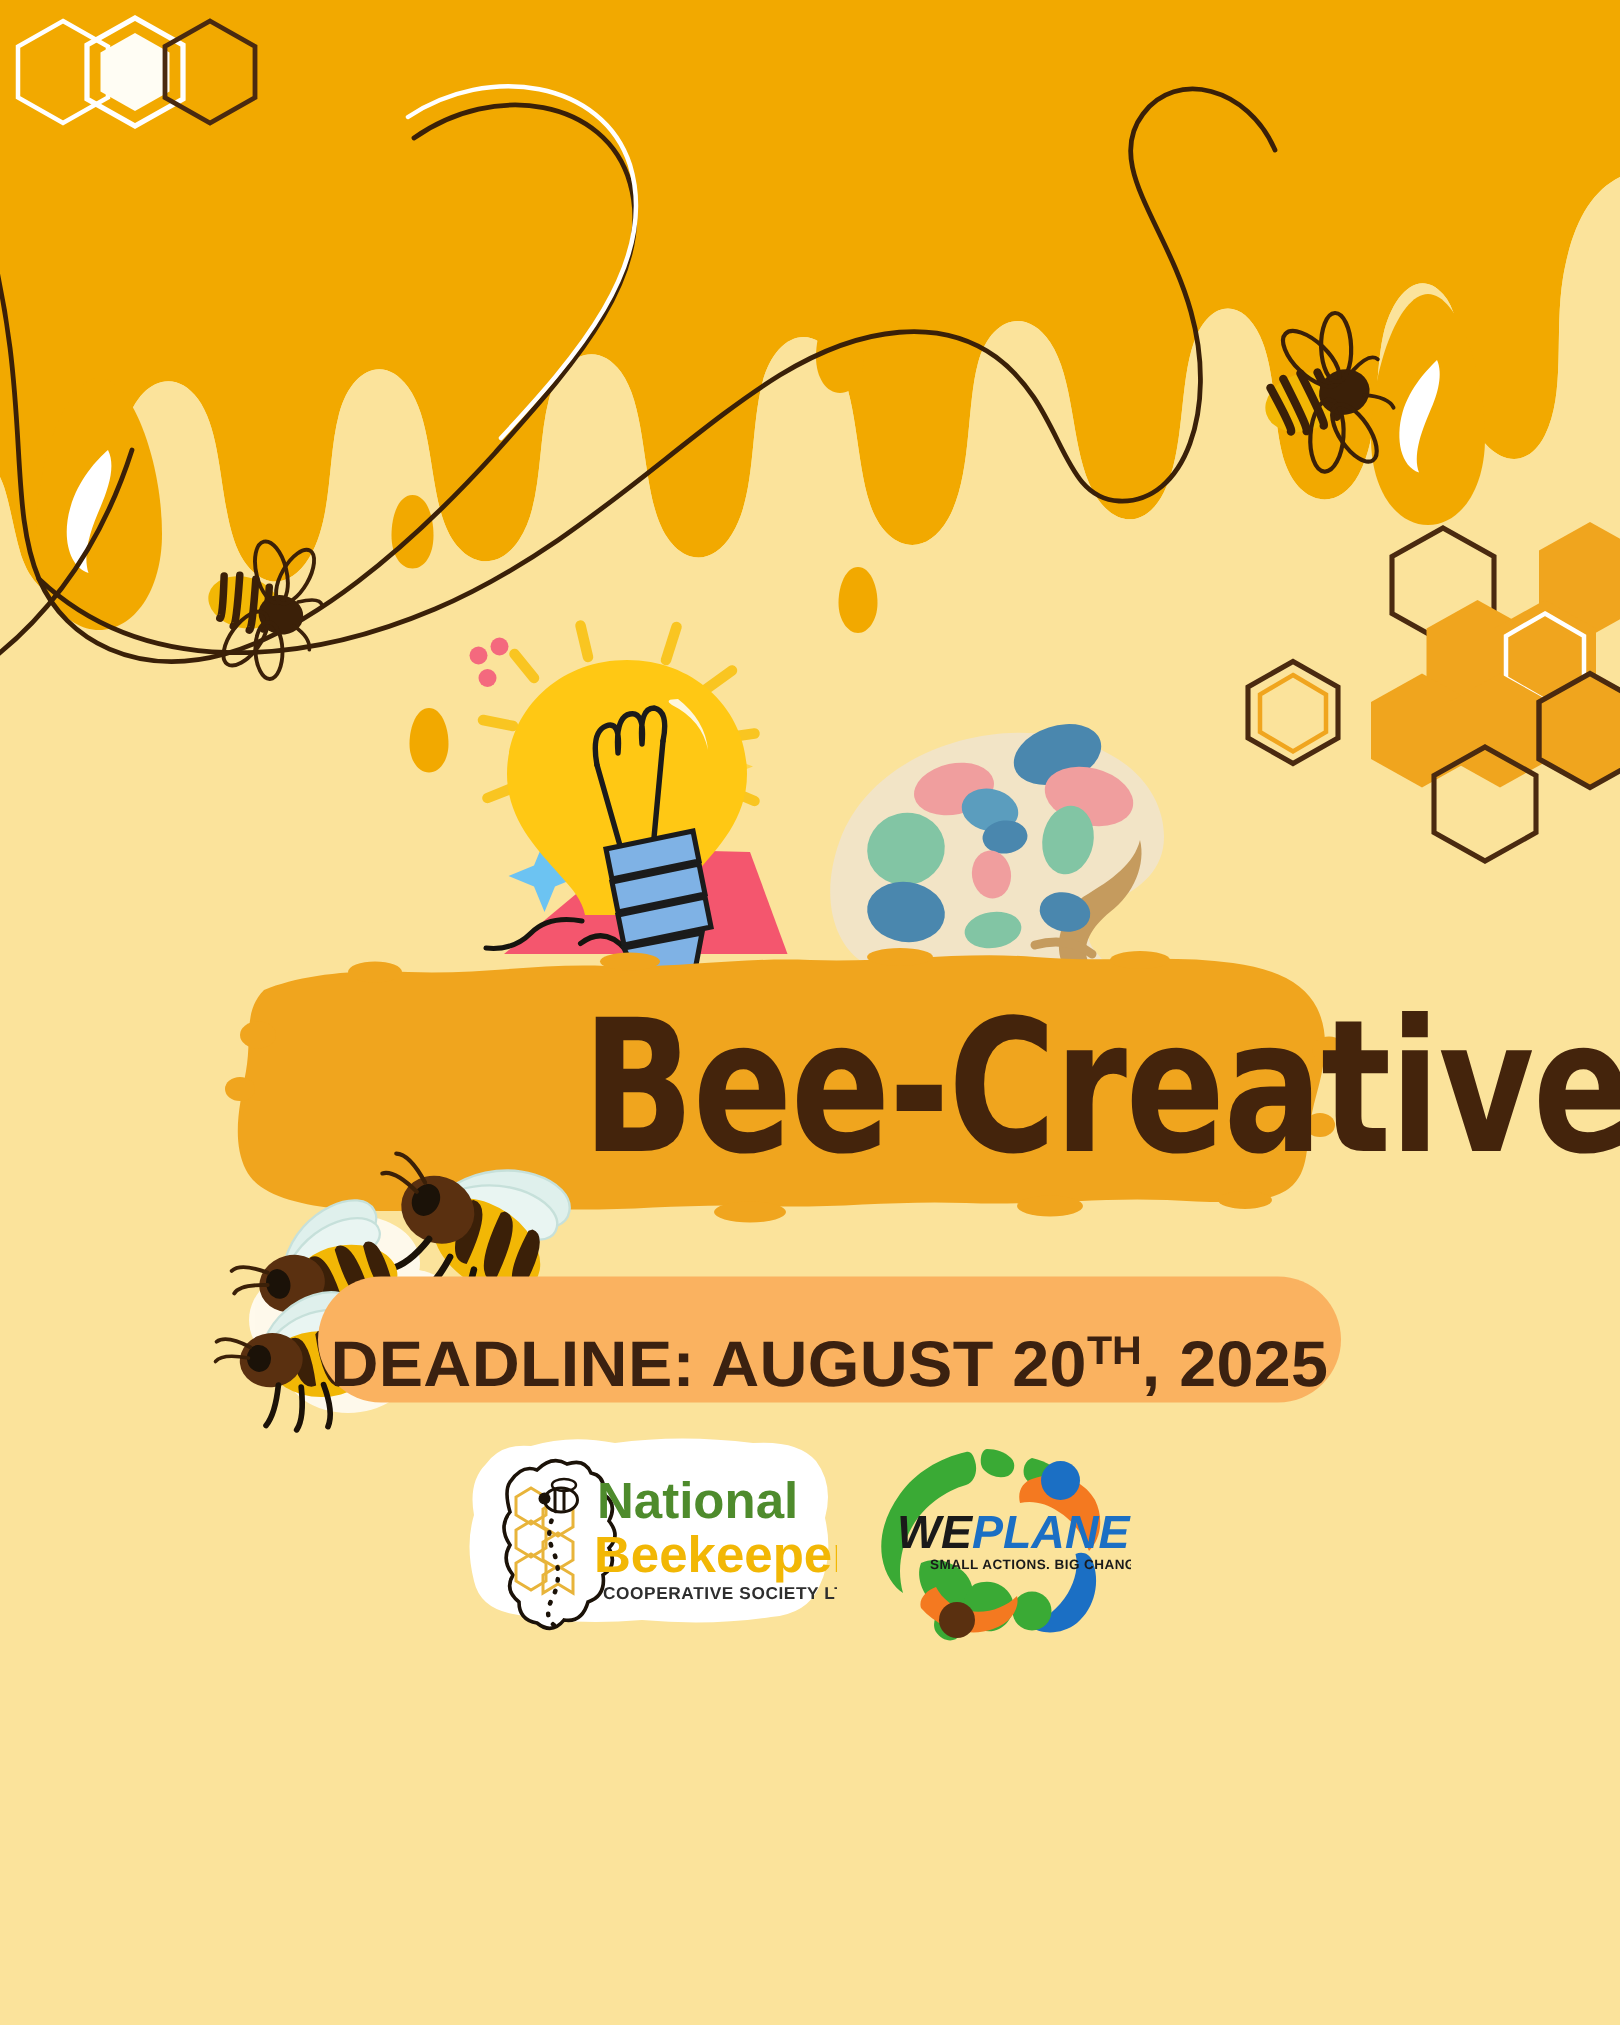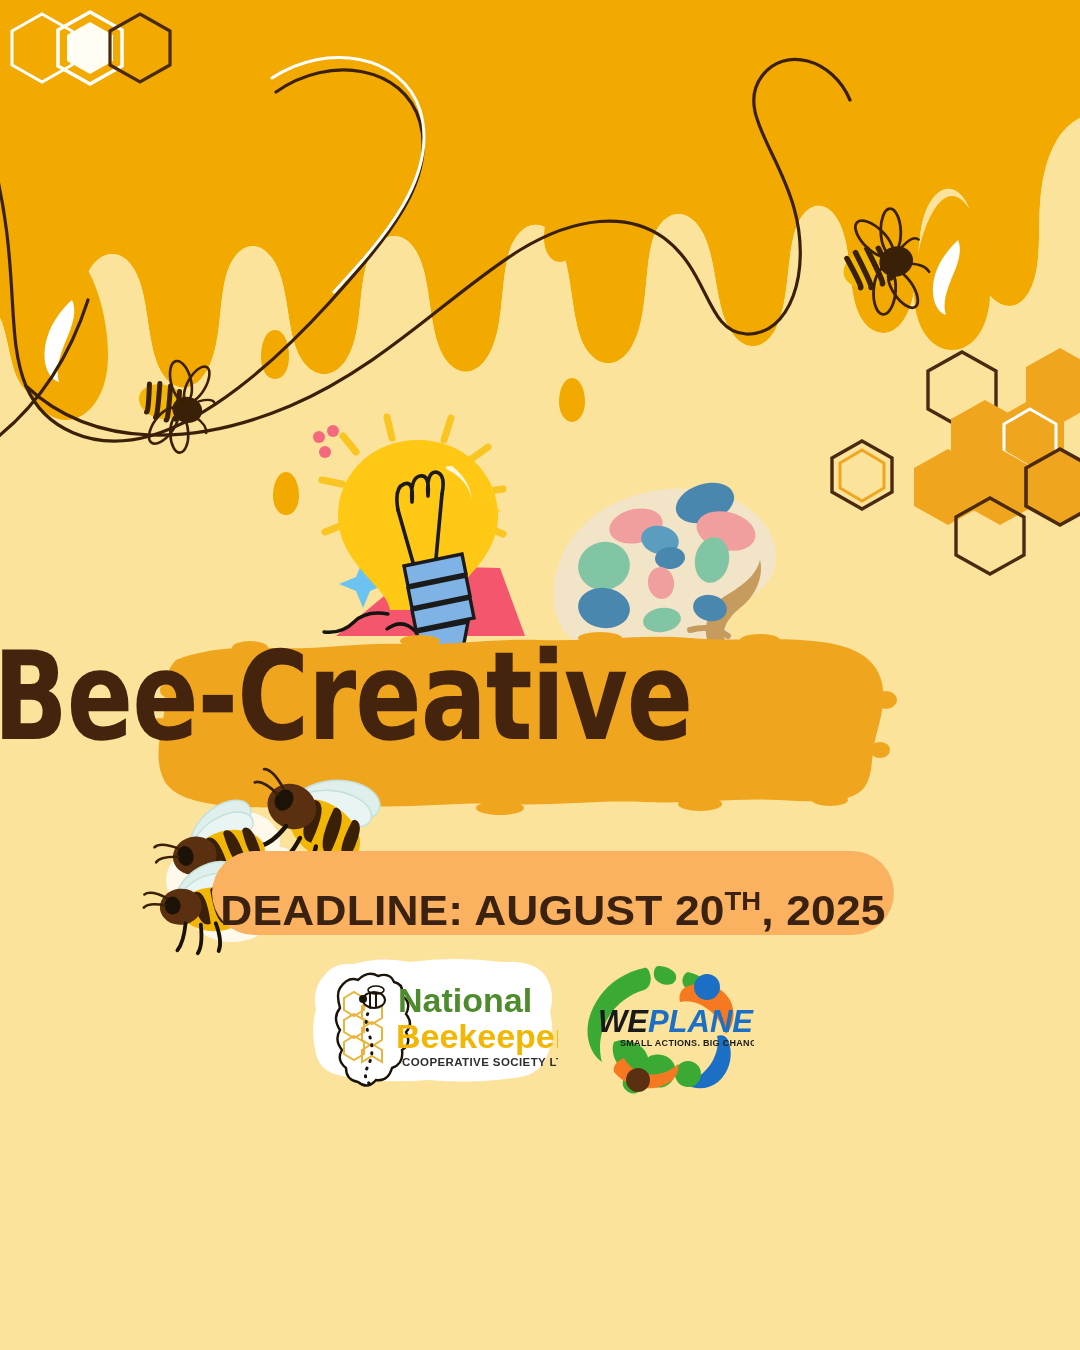--- a/index.html
+++ b/index.html
@@ -13,22 +13,22 @@
   }
   #poster{
     position:relative;width:1080px;height:1350px;
     background:#FFE58C;overflow:hidden;
   }
   .layer{position:absolute;top:0;left:0;width:1080px;height:1350px;}
   svg.layer{display:block;}
 
   
   #title-block{
-    position:absolute;left:0;top:612px;width:1080px;height:170px;
-    display:flex;align-items:center;justify-content:flex-start;
+    position:absolute;left:0;top:640px;width:1080px;height:170px;
+    display:flex;align-items:center;justify-content:flex-end;
   }
   #title-text{
     position:relative;z-index:3;
     font-family:"DejaVu Sans", sans-serif;
     font-weight:700;
     font-size:96px;
     letter-spacing:-1px;
     color:#44240C;
     line-height:1;
     transform:scaleY(1.28) scaleX(1.02);

